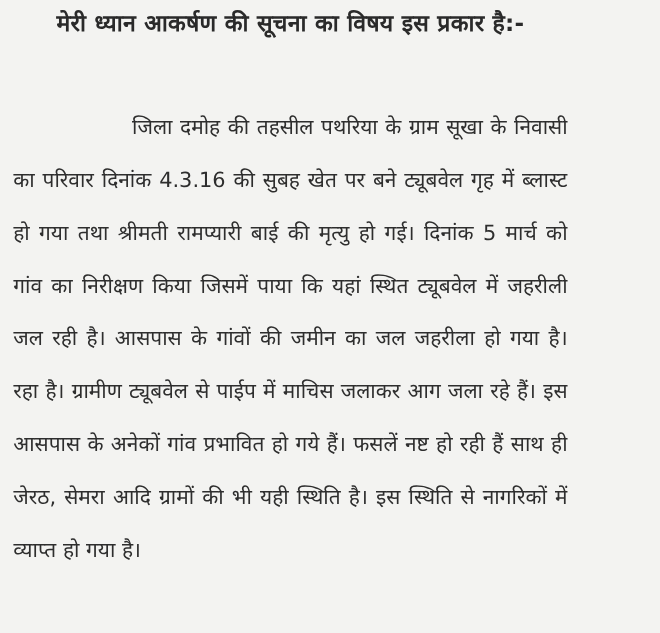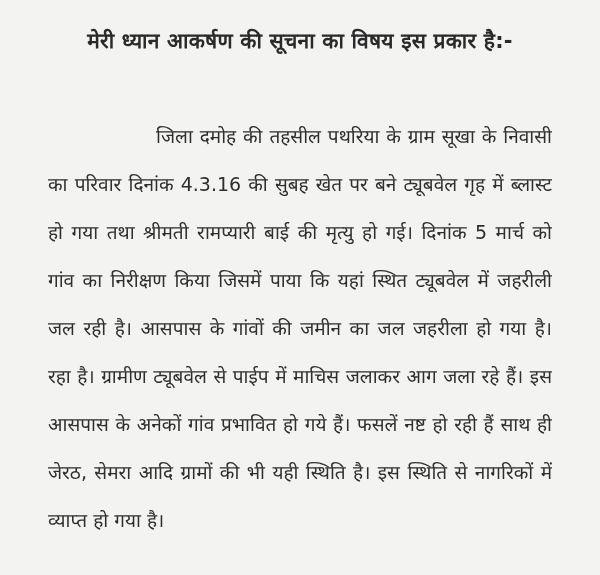--- a/index.html
+++ b/index.html
@@ -12,23 +12,22 @@
     overflow: hidden;
     background: #f3f3f1;
     color: #2d2d2d;
     font-family: "DejaVu Sans", sans-serif;
     -webkit-font-smoothing: antialiased;
   }
   .page {
     box-sizing: border-box;
     width: 528px;
     height: 575px;
-    padding: 24px 12px 0 12px;
+    padding: 4px 12px 0 12px;
     position: relative;
-    margin-left: 36px;
   }
   .doc-title {
     margin: 2px 0 0 0;
     font-size: 21px;
     font-weight: 700;
     text-align: center;
     letter-spacing: 0.2px;
     line-height: 30px;
     color: #2a2a2a;
   }

